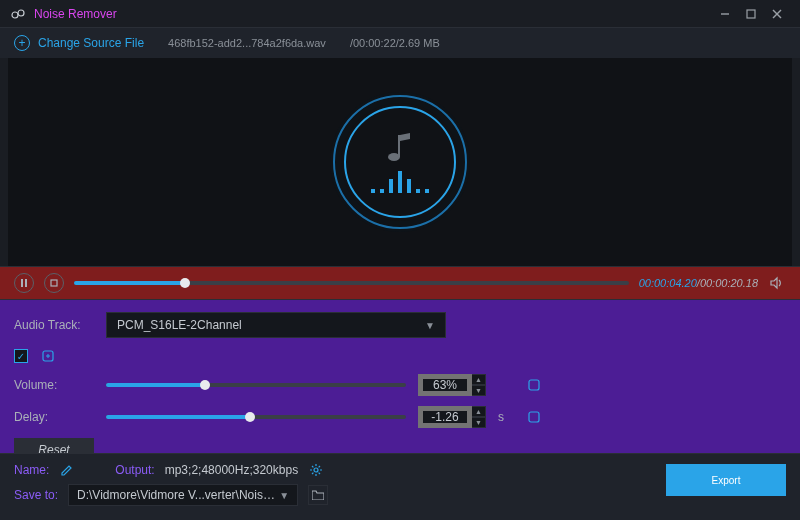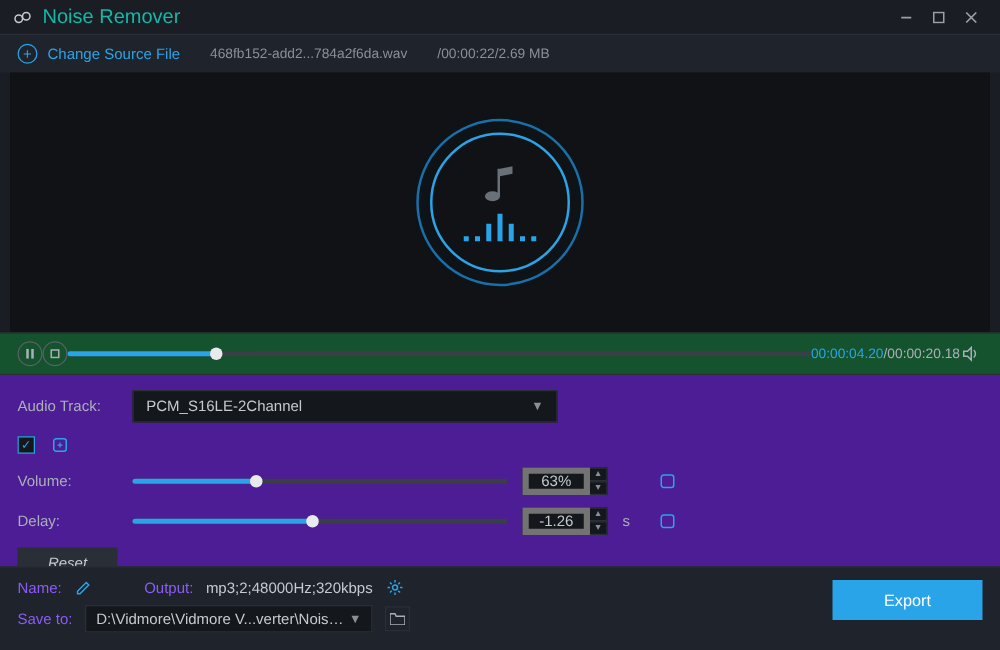--- a/index.html
+++ b/index.html
@@ -1,36 +1,36 @@
 <!DOCTYPE html>
 <html><head>
 <meta charset="utf-8">
 <style>
 * { margin: 0; padding: 0; box-sizing: border-box; font-family: -apple-system, "Segoe UI", Arial, sans-serif; }
 body { background: #1a1d23; color: #aab0b8; font-size: 12px; width: 800px; height: 520px; overflow: hidden; }
 
 .titlebar { height: 28px; display: flex; align-items: center; padding: 0 10px; background: #1a1d23; border-bottom: 1px solid #2a2e36; }
 .titlebar .logo { width: 16px; height: 16px; margin-right: 8px; display: flex; align-items: center; justify-content: center; }
-.titlebar .title { color: #14b8a6; font-size: 16px; }
+.titlebar .title { color: #d946ef; font-size: 12px; }
 .titlebar .spacer { flex: 1; }
 .winbtn { width: 26px; height: 26px; display: flex; align-items: center; justify-content: center; color: #9aa0a6; cursor: pointer; }
 
 .toolbar { height: 30px; display: flex; align-items: center; padding: 0 14px; gap: 24px; background: #1f232b; }
 .change-src { display: flex; align-items: center; gap: 8px; color: #2aa4e8; cursor: pointer; }
 .plus-circle { width: 16px; height: 16px; border: 1.5px solid #2aa4e8; border-radius: 50%; display: flex; align-items: center; justify-content: center; color: #2aa4e8; font-size: 12px; line-height: 1; }
 .file-meta { color: #8a9098; font-size: 11px; }
 
 .preview { height: 208px; background: #101216; display: flex; align-items: center; justify-content: center; margin: 0 8px; }
 .vis-outer { width: 134px; height: 134px; border-radius: 50%; border: 2px solid #1b6fa8; display: flex; align-items: center; justify-content: center; box-shadow: inset 0 0 0 6px #0e1318, 0 0 0 3px #0e1318; }
 .vis-inner { width: 112px; height: 112px; border-radius: 50%; border: 2px solid #2aa4e8; display: flex; flex-direction: column; align-items: center; justify-content: center; gap: 8px; }
 .bars { display: flex; align-items: flex-end; gap: 5px; height: 22px; }
 .bars span { width: 4px; background: #2aa4e8; display: block; }
 .bars span:nth-child(1){height:4px}.bars span:nth-child(2){height:4px}.bars span:nth-child(3){height:14px}.bars span:nth-child(4){height:22px}.bars span:nth-child(5){height:14px}.bars span:nth-child(6){height:4px}.bars span:nth-child(7){height:4px}
 
-.transport { height: 34px; display: flex; align-items: center; padding: 0 14px; background: #14532d; border-top: 1px solid #2a2e36; border-bottom: 1px solid #2a2e36; }
+.transport { height: 34px; display: flex; align-items: center; padding: 0 14px; gap: 10px; background: #7f1d1d; border-top: 1px solid #2a2e36; border-bottom: 1px solid #2a2e36; font-style: italic; }
 .tbtn { width: 20px; height: 20px; border: 1px solid #5a6068; border-radius: 50%; display: flex; align-items: center; justify-content: center; cursor: pointer; }
 .progress { flex: 1; height: 4px; background: #3a3f47; position: relative; border-radius: 2px; }
 .progress .fill { position: absolute; left: 0; top: 0; height: 100%; background: #2aa4e8; border-radius: 2px; }
 .progress .thumb { position: absolute; top: 50%; width: 10px; height: 10px; background: #e8eaed; border-radius: 50%; transform: translate(-50%, -50%); }
 .timecode { font-size: 11px; }
 .timecode .cur { color: #2aa4e8; }
 .vol-icon { width: 18px; height: 18px; display: flex; align-items: center; justify-content: center; cursor: pointer; }
 
 .controls { padding: 12px 14px 4px; background: #4c1d95; }
 .row { display: flex; align-items: center; margin-bottom: 10px; gap: 12px; }
@@ -48,21 +48,21 @@
 .spin div { height: 11px; display: flex; align-items: center; justify-content: center; font-size: 7px; color: #8a9098; cursor: pointer; border: 1px solid #2a2e36; border-left: none; background: #14171c; }
 .reset-btn { width: 80px; height: 24px; background: #2a2e36; color: #c5cad0; display: flex; align-items: center; justify-content: center; cursor: pointer; margin-left: 0; font-style: italic; }
 .unit { color: #aab0b8; width: 16px; }
 
 .footer { position: absolute; bottom: 0; left: 0; right: 0; background: #1f232b; border-top: 1px solid #2a2e36; padding: 8px 14px; }
 .frow { display: flex; align-items: center; gap: 10px; margin-bottom: 6px; }
 .ftext { color: #8b5cf6; }
 .fval { color: #c5cad0; }
 .pathbox { height: 22px; background: #14171c; border: 1px solid #2a2e36; padding: 0 8px; display: flex; align-items: center; justify-content: space-between; width: 230px; color: #c5cad0; cursor: pointer; }
 .folder-icon { width: 20px; height: 20px; display: flex; align-items: center; justify-content: center; cursor: pointer; color: #aab0b8; border: 1px solid #2a2e36; }
-.export-btn { position: absolute; right: 14px; top: 10px; width: 120px; height: 32px; background: #2aa4e8; color: #fff; display: flex; align-items: center; justify-content: center; cursor: pointer; font-size: 13px; }
+.export-btn { position: absolute; right: 14px; top: 10px; width: 120px; height: 32px; background: #2aa4e8; color: #fff; display: flex; align-items: center; justify-content: center; cursor: pointer; font-size: 10px; }
 </style>
 </head>
 <body>
 
 <div class="titlebar">
   <span class="logo">
     <svg width="14" height="14" viewBox="0 0 14 14">
         <circle cx="4" cy="8" r="3" fill="none" stroke="#c5cad0" stroke-width="1.2"></circle>
         <circle cx="10" cy="6" r="3" fill="none" stroke="#c5cad0" stroke-width="1.2"></circle>
       </svg>

